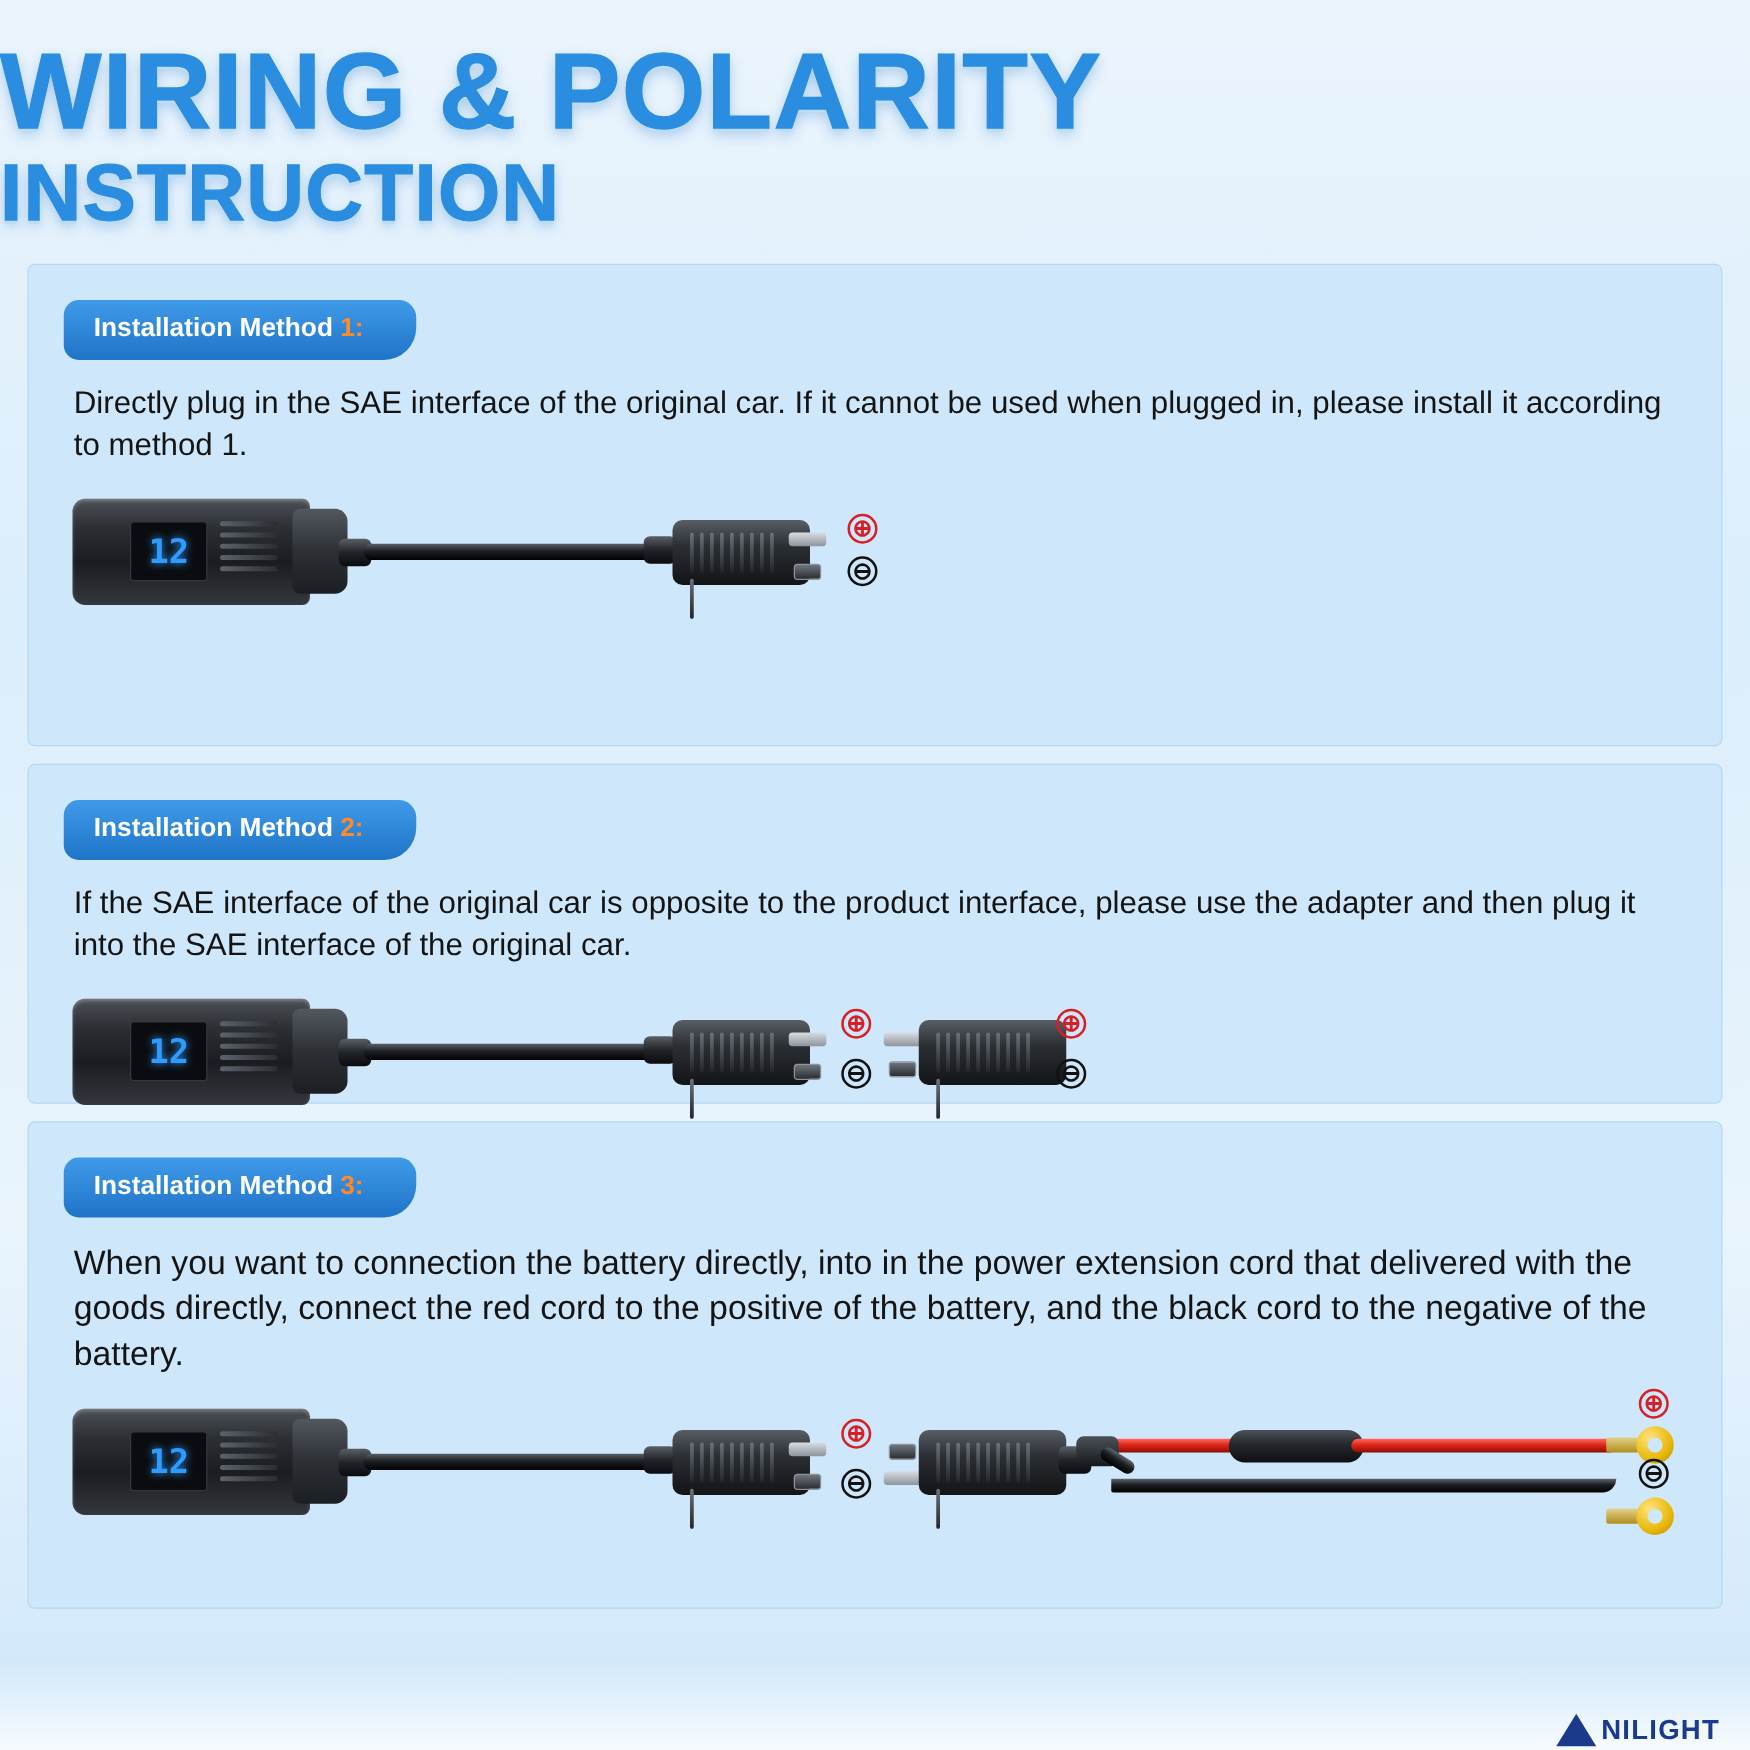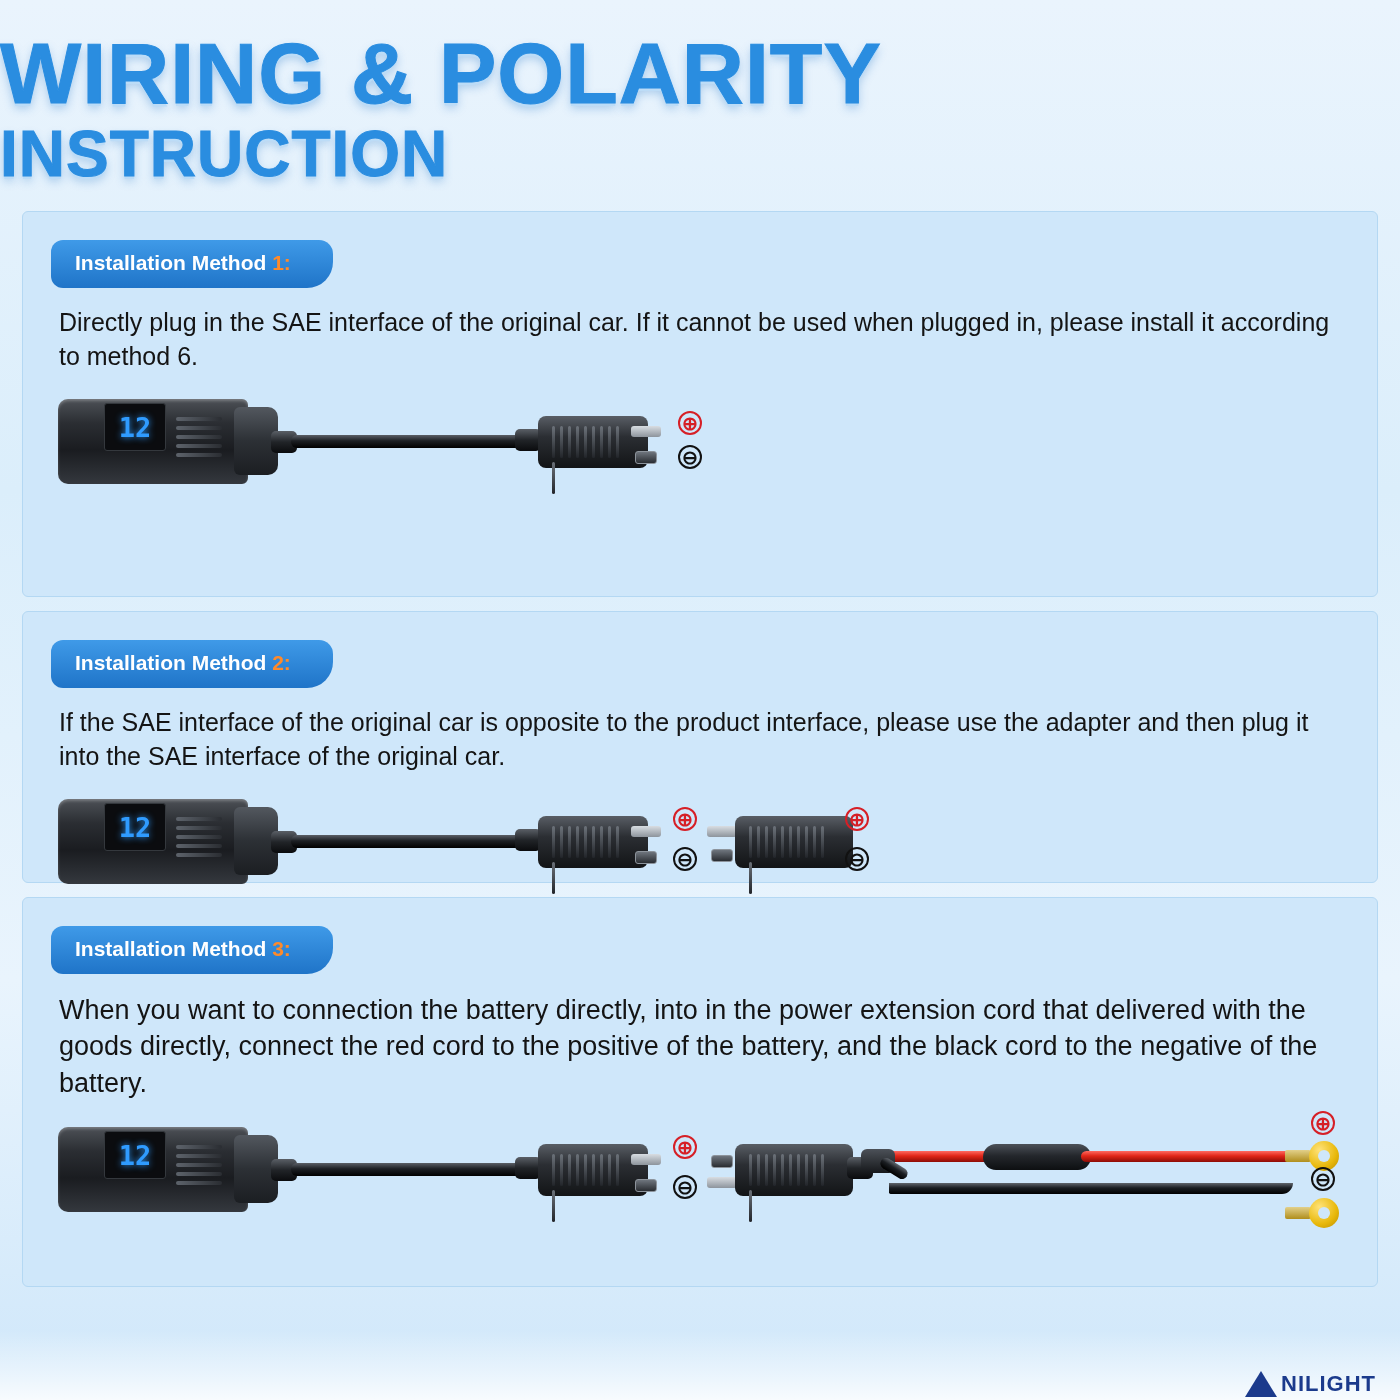--- a/index.html
+++ b/index.html
@@ -63,21 +63,21 @@
     background:linear-gradient(180deg,#4d5157 0%, #2b2e33 28%, #1a1c20 60%, #34383e 100%);
     border-radius:10px 6px 6px 10px;
     box-shadow:inset 0 2px 3px rgba(255,255,255,.25);
   }
   .dev-right {
     position:absolute; left:176px; top:16px; width:44px; height:68px;
     background:linear-gradient(180deg,#53585f 0%, #2c3035 50%, #1b1e22 100%);
     border-radius:6px 10px 10px 6px;
   }
   .dev-screen {
-    position:absolute; left:46px; top:12px; width:62px; height:48px;
+    position:absolute; left:46px; top:26px; width:62px; height:48px;
     background:#0b0c0f; border-radius:3px;
     border:1px solid #34383d;
   }
   .dev-digits {
     color:#2f9bff; font-family:"DejaVu Sans Mono", monospace;
     font-size:27px; font-weight:bold; text-align:center; line-height:48px;
     text-shadow:0 0 7px #2f9bff;
   }
   .dev-vents { position:absolute; left:118px; top:26px; width:46px; height:48px; }
   .dev-vents i {
@@ -182,21 +182,21 @@
 <div class="title-wrap">
   <div class="title-line l1">WIRING &amp; POLARITY</div>
   <div class="title-line l2">INSTRUCTION</div>
 </div>
 
 <div class="panel p1">
   <div class="badge">
     <span>Installation Method</span>
     <span class="num">1:</span>
   </div>
-  <div class="body-text">Directly plug in the SAE interface of the original car. If it cannot be used when plugged in, please install it according to method 6.</div>
+  <div class="body-text">Directly plug in the SAE interface of the original car. If it cannot be used when plugged in, please install it according to method 1.</div>
 
   <div class="diagram">
 
     <div class="device">
       <div class="dev-main"></div>
       <div class="dev-right"></div>
       <div class="dev-screen">
         <div class="dev-digits">12</div>
       </div>
       <div class="dev-vents">

